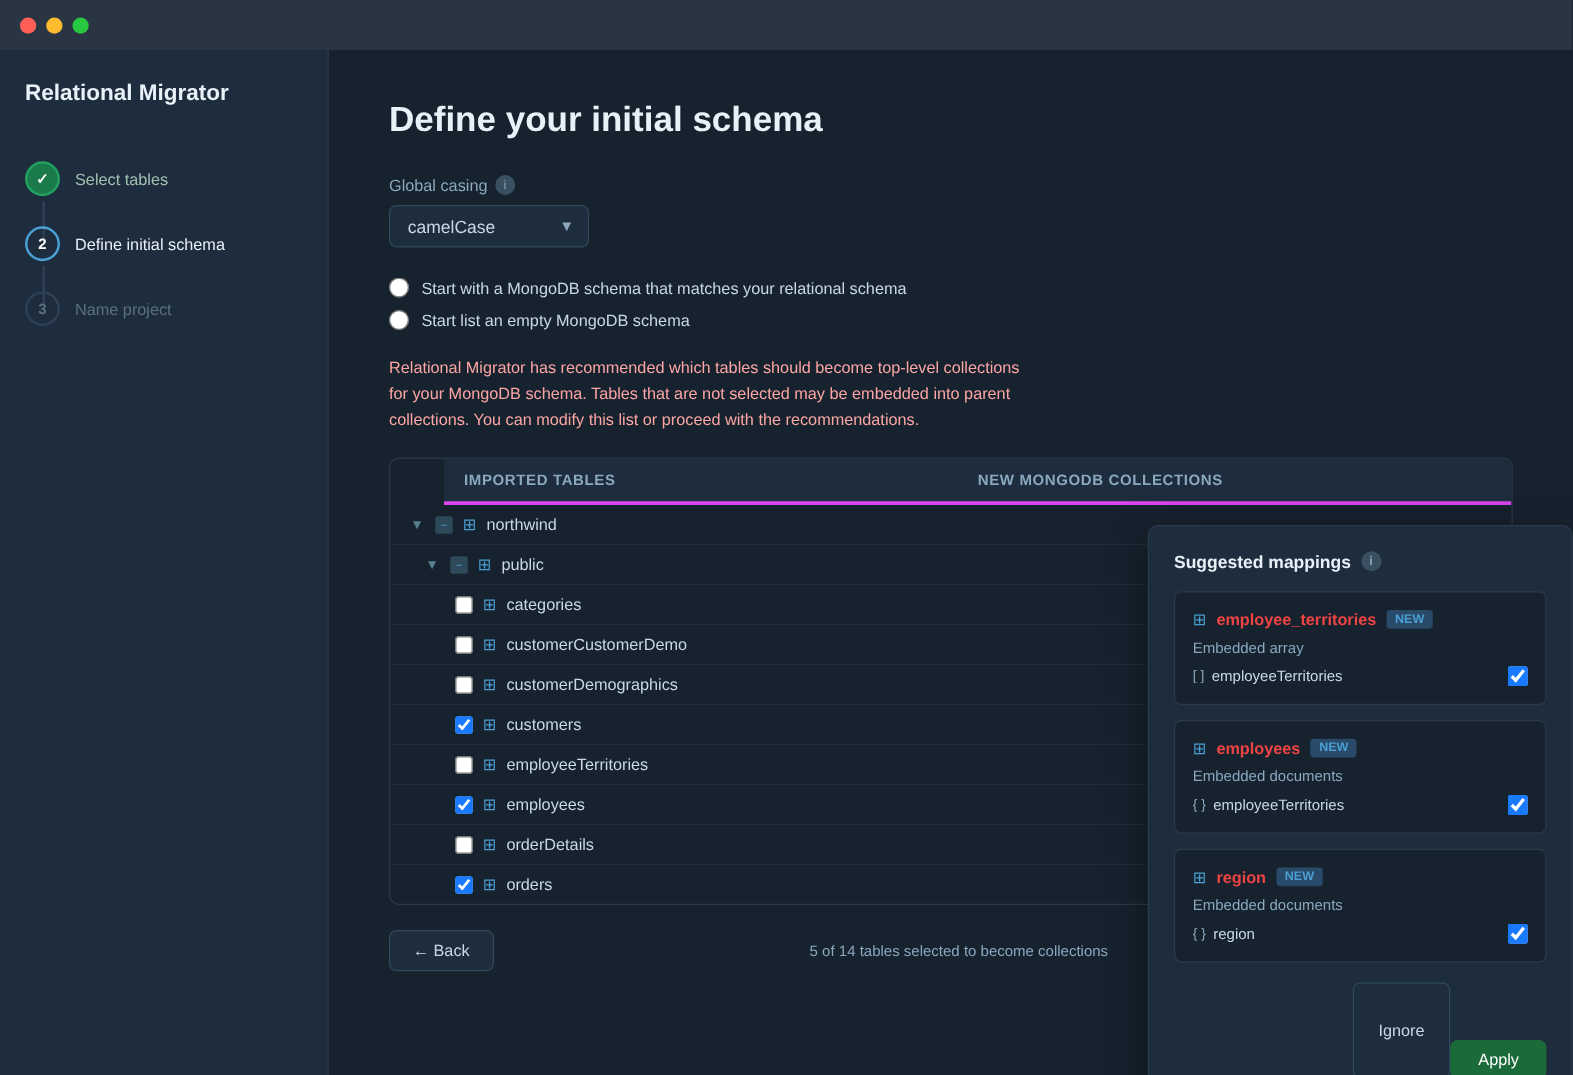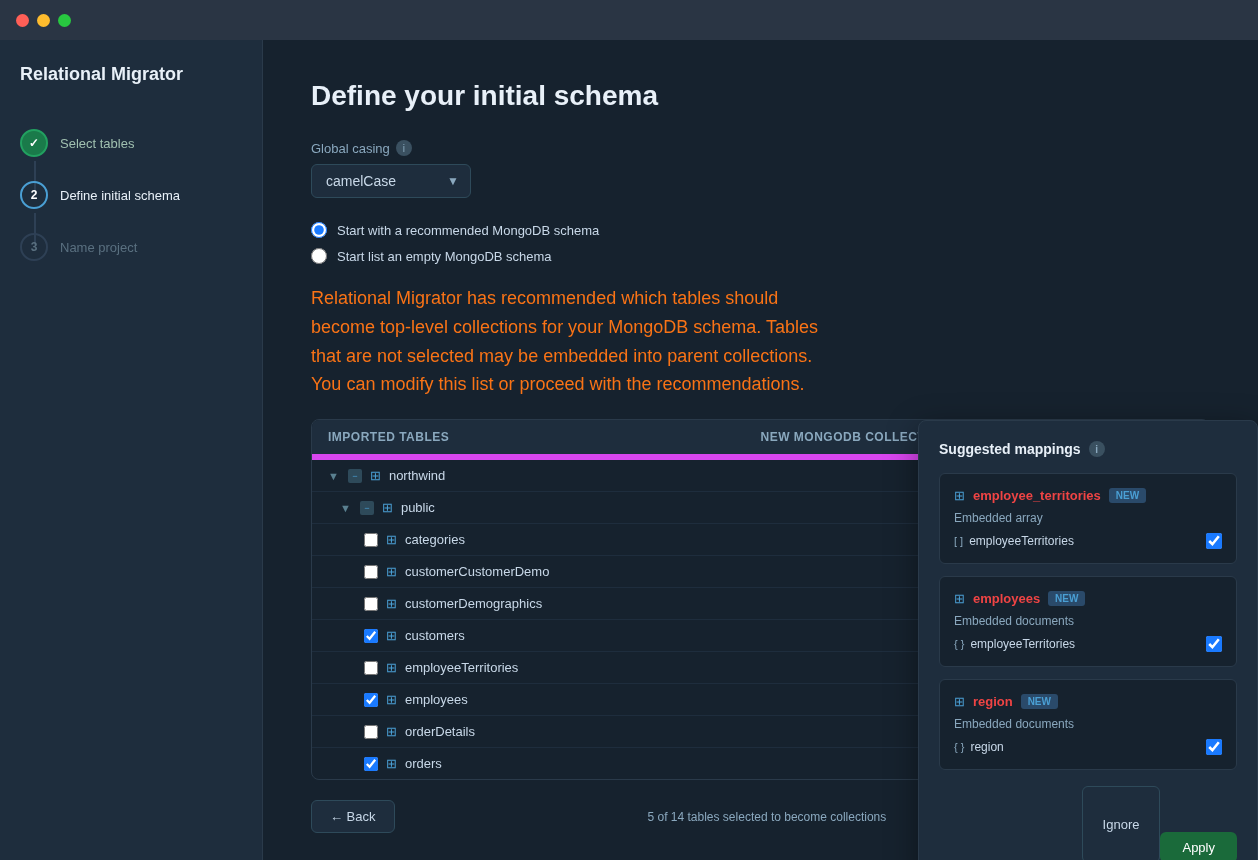--- a/index.html
+++ b/index.html
@@ -188,40 +188,41 @@
       width: 16px; height: 16px;
       accent-color: #1a7aff;
       cursor: pointer;
     }
     .radio-label {
       font-size: 13px;
       color: #c8d8e8;
     }
 
     .description-text {
-      font-size: 18px;
-      color: #f97316;
+      font-size: 13px;
+      color: #fca5a5;
       line-height: 1.6;
       margin-bottom: 20px;
       max-width: 520px;
     }
 
     
     .table-container {
       border: 1px solid #2a3a4a;
       border-radius: 8px;
       overflow: hidden;
       margin-bottom: 20px;
     }
     .table-header-row {
       display: grid;
       grid-template-columns: 1fr 1fr;
       background: #1e2d3d;
       padding: 10px 16px;
-      border-bottom: 6px solid #d946ef;
+      border-bottom: 3px solid #d946ef;
+      margin-left: 43px;
     }
     .table-header-cell {
       font-size: 12px;
       color: #8aa8be;
       font-weight: 600;
       text-transform: uppercase;
       letter-spacing: 0.5px;
     }
     .table-body {
       max-height: 340px;
@@ -506,22 +507,22 @@
         <option>PascalCase</option>
         <option>snake_case</option>
         <option>UPPER_CASE</option>
       </select>
       <span class="select-arrow">▼</span>
     </div>
 
     
     <div class="radio-group">
       <label class="radio-item">
-        <input type="radio" class="radio-input" name="mapping" checked="" style="">
-        <span class="radio-label">Start with a recommended MongoDB schema</span>
+        <input type="radio" class="radio-input" name="mapping" style="">
+        <span class="radio-label">Start with a MongoDB schema that matches your relational schema</span>
       </label>
       <label class="radio-item">
         <input type="radio" class="radio-input" name="mapping" style="">
         <span class="radio-label">Start list an empty MongoDB schema</span>
       </label>
     </div>
 
     <p class="description-text">Relational Migrator has recommended which tables should become top-level collections for your MongoDB schema. Tables that are not selected may be embedded into parent collections. You can modify this list or proceed with the recommendations.</p>
 
     

